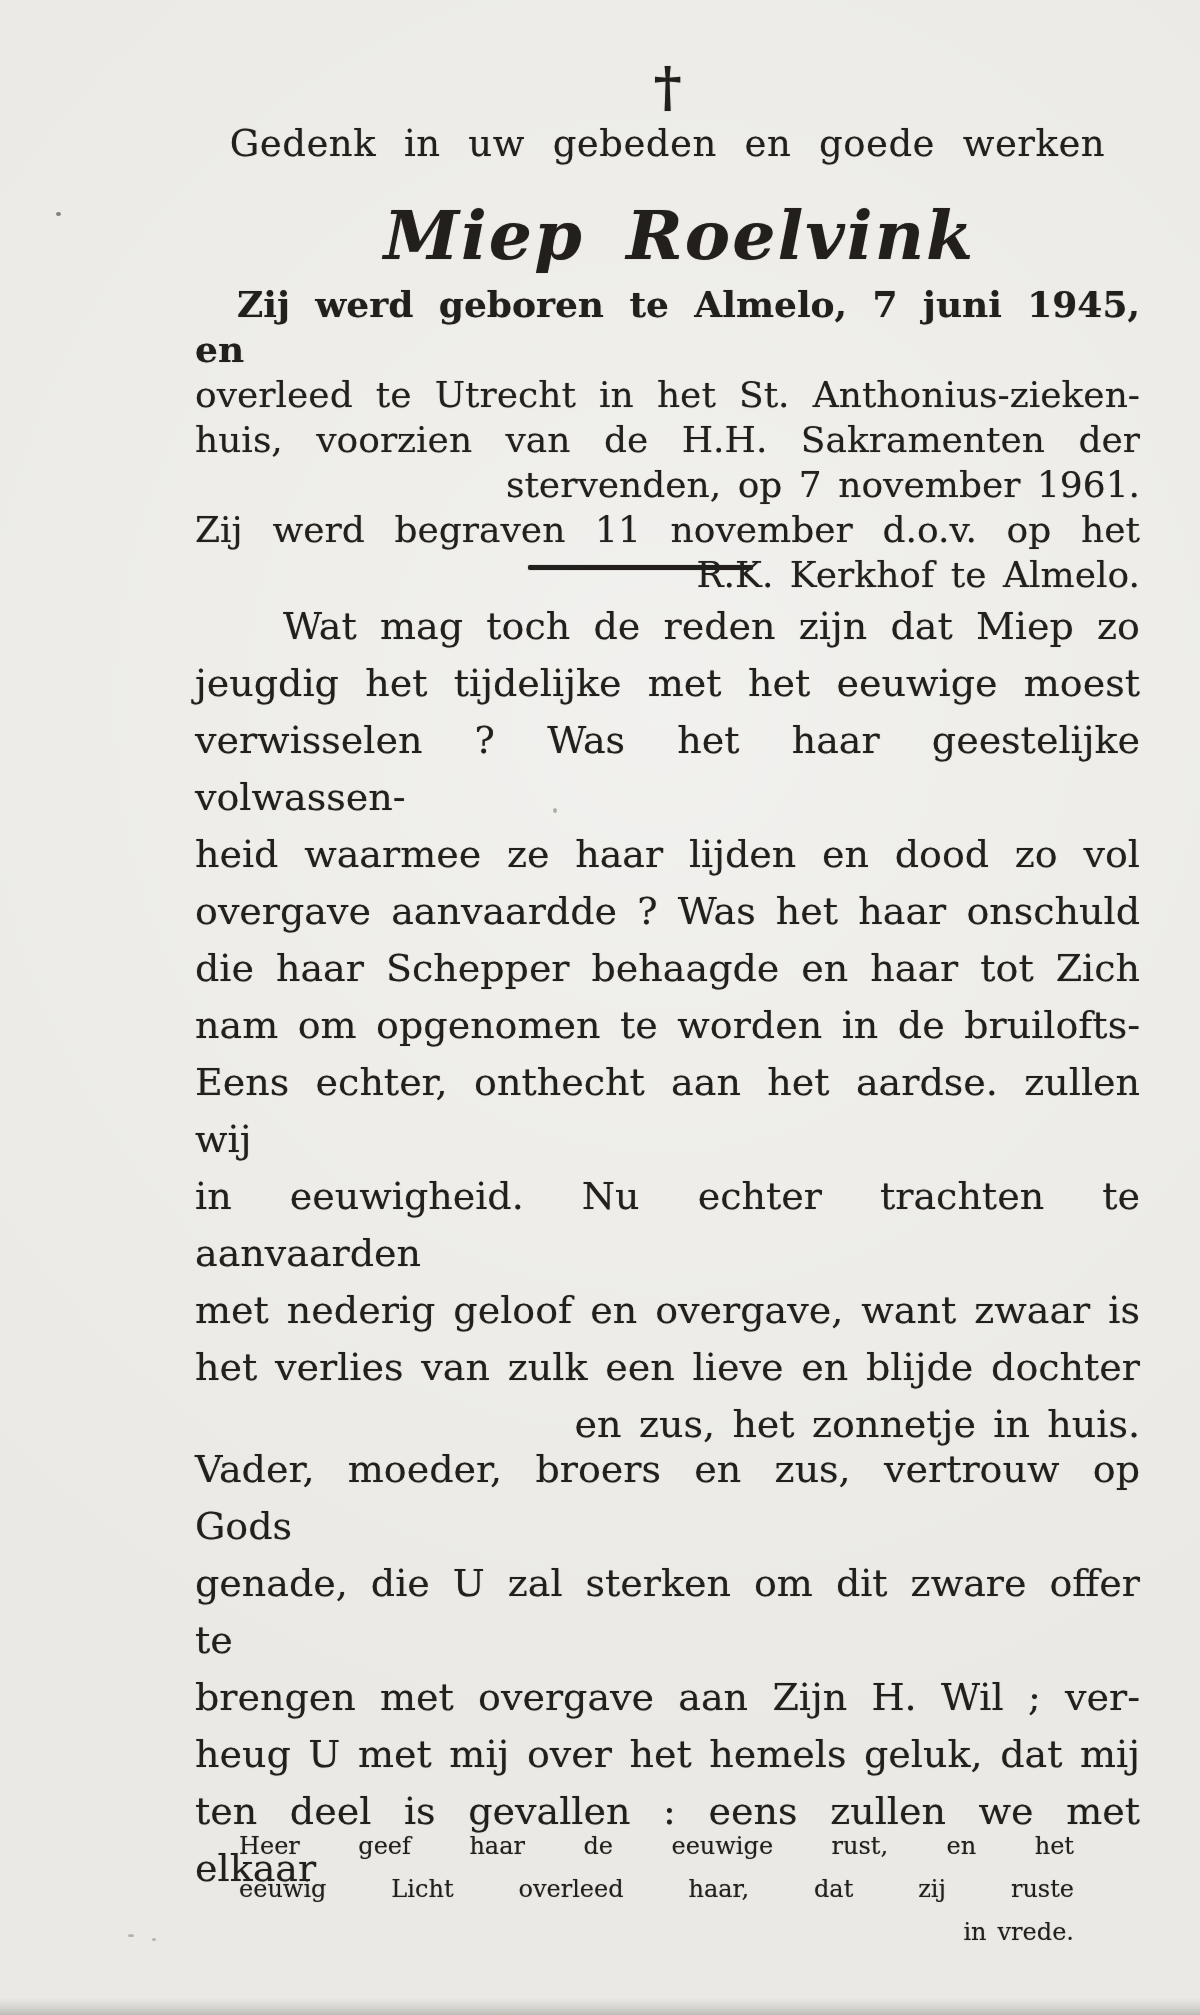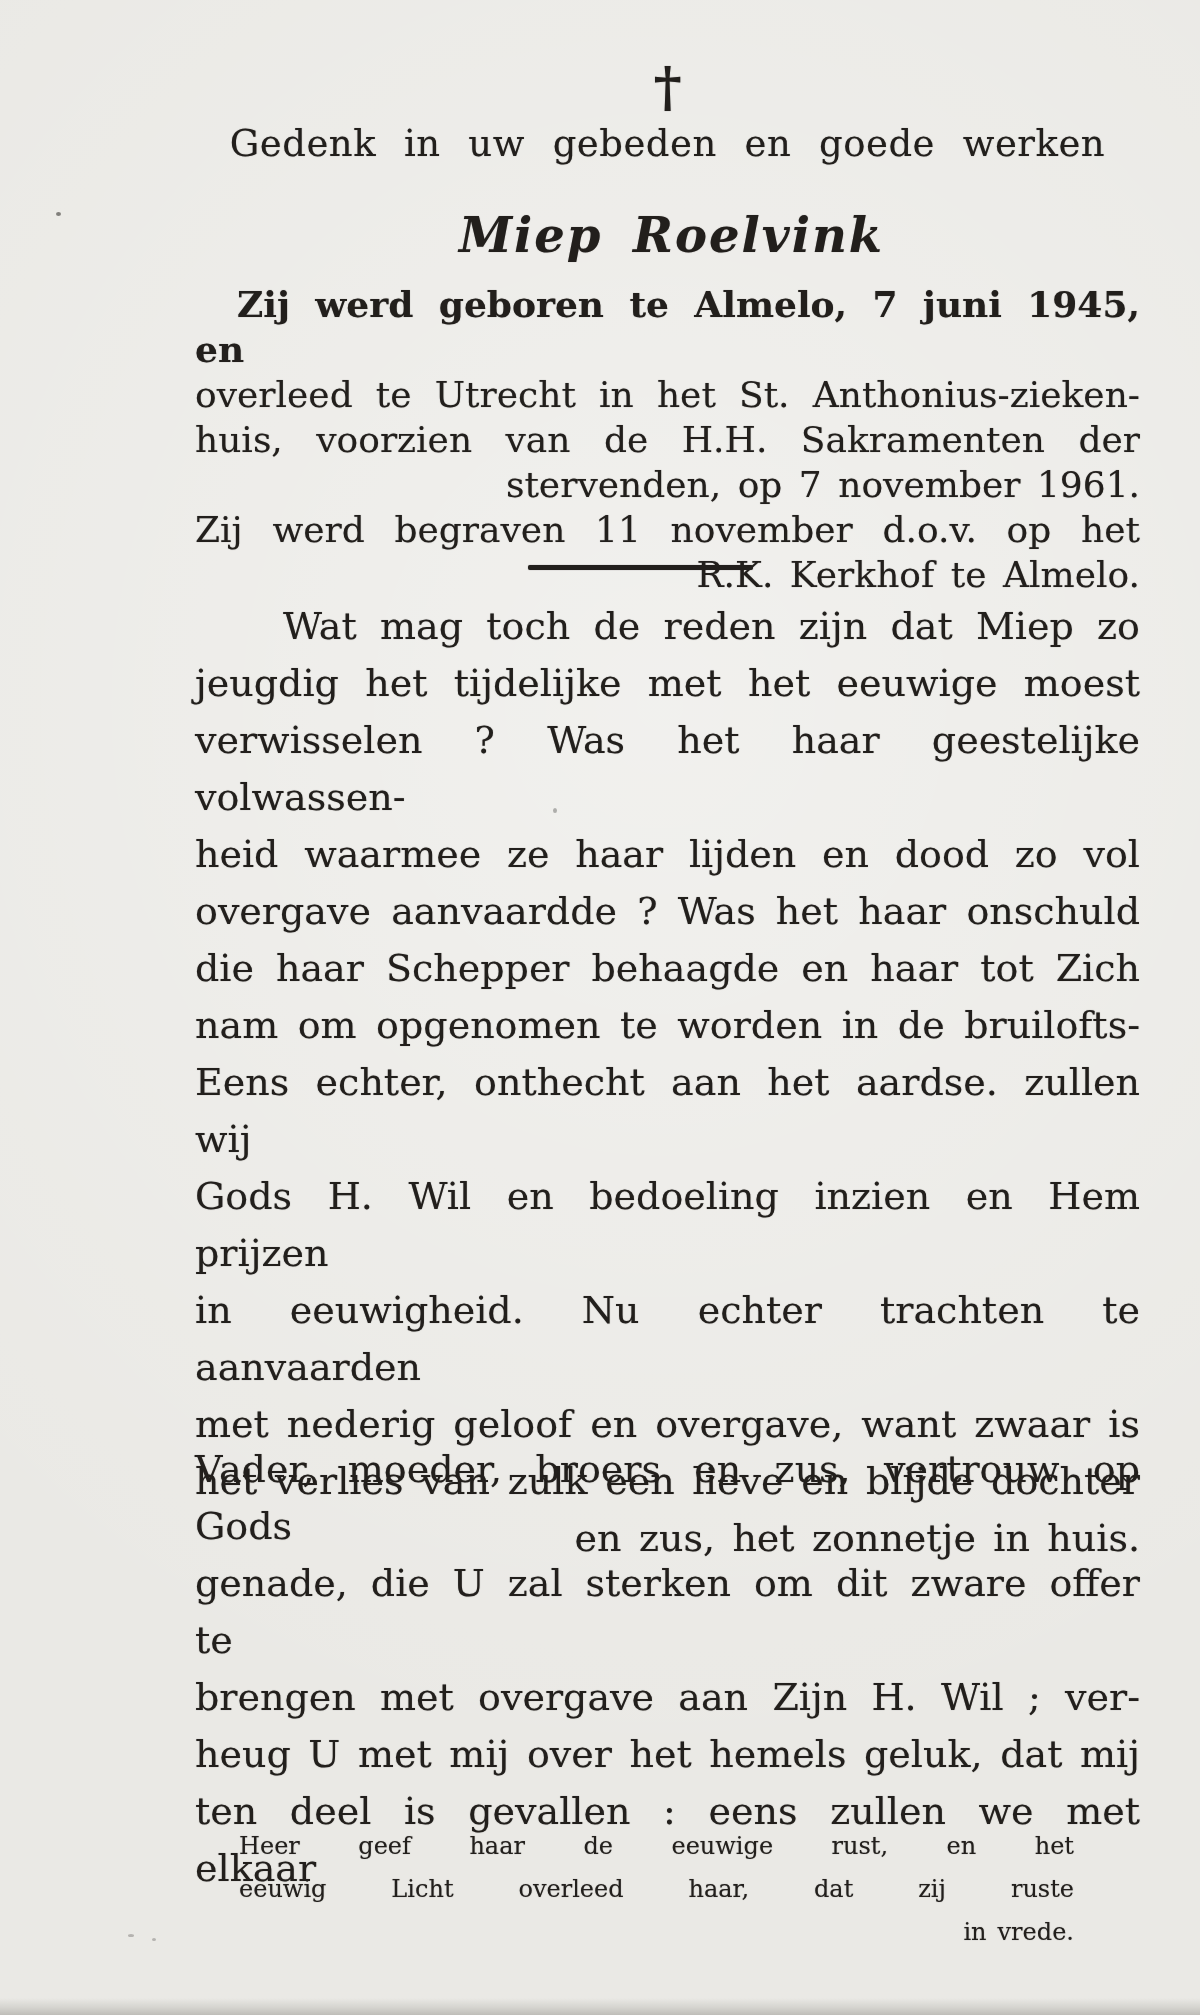--- a/index.html
+++ b/index.html
@@ -50,24 +50,24 @@
   }
   .invocation{
     position:absolute;top:121px;left:0;width:100%;
     text-align:center;
     font-size:37px;line-height:45px;
     word-spacing:.42em;letter-spacing:.5px;
     white-space:nowrap;
     text-shadow:0 0 1px rgba(34,31,28,.45);
   }
   .deceased-name{
-    position:absolute;top:193px;left:4px;width:100%;
+    position:absolute;top:193px;left:12px;width:100%;
     text-align:center;
     font-style:italic;font-weight:bold;
-    font-size:48px;line-height:84px;
+    font-size:68px;line-height:84px;
     letter-spacing:2px;word-spacing:.25em;
     text-shadow:0 0 1px rgba(34,31,28,.4);
   }
   .bio{
     position:absolute;top:282px;left:0;width:945px;
     font-size:36px;line-height:45px;
   }
   .bio .line:first-child{text-indent:42px;font-weight:bold;}
   .divider-rule{
     position:absolute;top:565px;left:333px;
@@ -116,21 +116,20 @@
 
     <div class="meditation text-line-block">
         <div class="line just">Wat mag toch de reden zijn dat Miep zo</div>
         <div class="line just">jeugdig het tijdelijke met het eeuwige moest</div>
         <div class="line just">verwisselen ? Was het haar geestelijke volwassen-</div>
         <div class="line just">heid waarmee ze haar lijden en dood zo vol</div>
         <div class="line just">overgave aanvaardde ? Was het haar onschuld</div>
         <div class="line just">die haar Schepper behaagde en haar tot Zich</div>
         <div class="line just">nam om opgenomen te worden in de bruilofts-</div>
         <div class="line just">Eens echter, onthecht aan het aardse. zullen wij</div>
-        <div class="line just">Gods H. Wil en bedoeling inzien en Hem prijzen</div>
         <div class="line just">in eeuwigheid. Nu echter trachten te aanvaarden</div>
         <div class="line just">met nederig geloof en overgave, want zwaar is</div>
         <div class="line just">het verlies van zulk een lieve en blijde dochter</div>
         <div class="line">en zus, het zonnetje in huis.</div>
       </div>
 
     <div class="consolation text-line-block">
         <div class="line just">Vader, moeder, broers en zus, vertrouw op Gods</div>
         <div class="line just">genade, die U zal sterken om dit zware offer te</div>
         <div class="line just">brengen met overgave aan Zijn H. Wil ; ver-</div>

